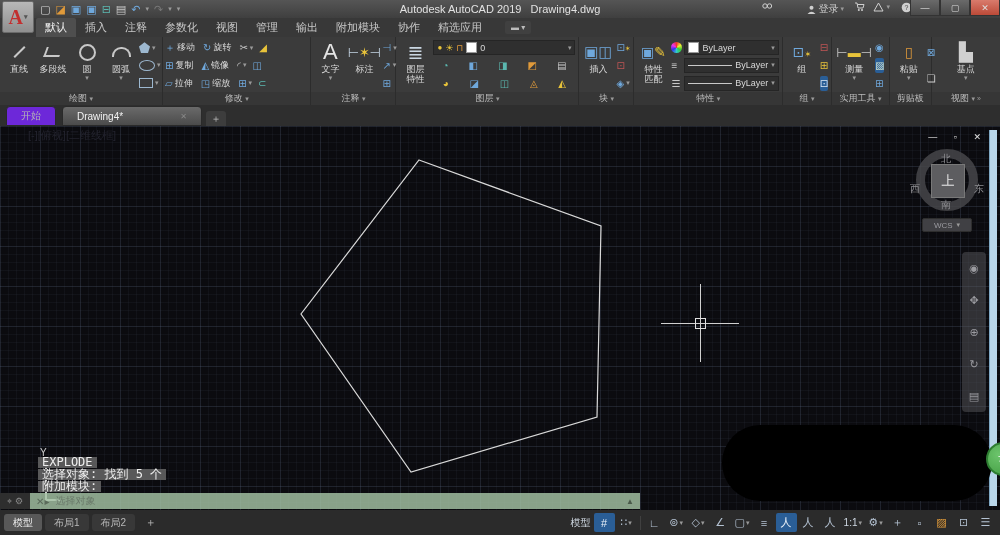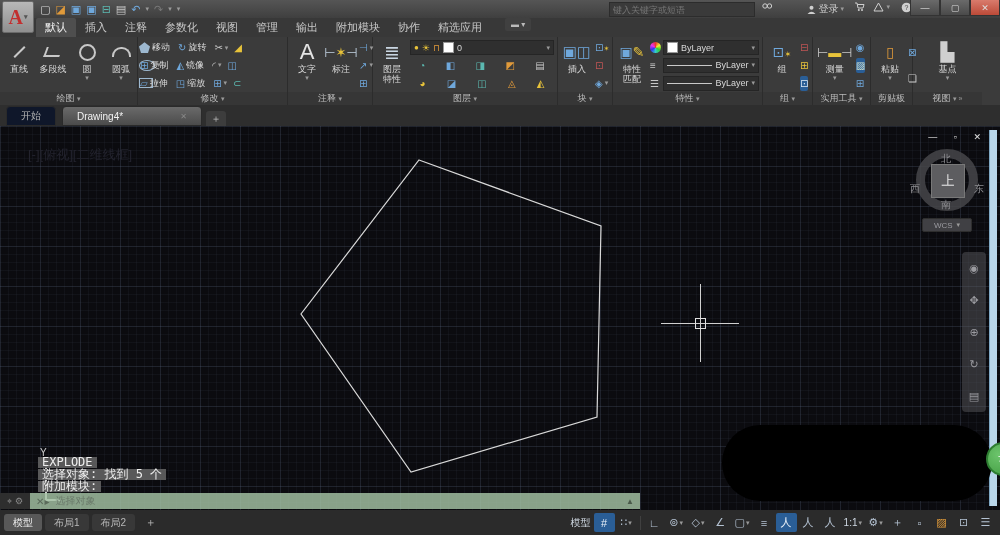--- a/index.html
+++ b/index.html
@@ -16,21 +16,21 @@
   .qat .ic{font-size:11px;line-height:14px;}
   #titletext{left:0;top:3px;width:1000px;text-align:center;color:#e2e2e2;font-size:11px;pointer-events:none;}
   #searchbox{right:245px;top:2px;width:138px;height:13px;background:#3a3a3a;border:1px solid #2c2c2c;
              color:#909090;font-size:9px;padding:0 3px;}
   .tb-ic{color:#cfcfcf;font-size:10px;top:2px;display:flex;align-items:center;gap:2px;}
   .winbtns{right:0;top:0;display:flex;}
   .winbtn{width:28px;height:15px;display:flex;align-items:center;justify-content:center;color:#ddd;
           font-size:9px;background:linear-gradient(#6a6a6a,#4a4a4a);border:1px solid #333;border-top:none;}
   .winbtn.close{background:linear-gradient(#d97b6c,#bc4a38);}
   
-  #tabrow{left:0;top:18px;width:1000px;height:19px;background:#383838;display:flex;align-items:flex-start;
+  #tabrow{left:0;top:18px;width:1000px;height:19px;background:#383838;display:flex;align-items:center;
           padding-left:36px;box-sizing:border-box;}
   .rtab{color:#c8c8c8;font-size:11px;padding:2px 9px 3px;cursor:default;}
   .rtab.active{background:#4e4e4e;color:#f0f0f0;border-radius:2px 2px 0 0;}
   #ribbon-collapse{color:#bbb;font-size:8px;margin-left:14px;padding:2px 6px;background:#404040;border-radius:2px;}
   
   #ribbon{left:0;top:37px;width:1000px;height:68px;background:#3b3b3b;display:flex;}
   .panel{height:68px;box-sizing:border-box;border-right:1px solid #2c2c2c;display:flex;flex-direction:column;}
   .pbody{flex:1;display:flex;align-items:stretch;padding:2px 2px 0;}
   .plabel{height:13px;text-align:center;color:#bdbdbd;font-size:9px;line-height:13px;background:#363636;}
   .plabel .dn{font-size:7px;color:#9a9a9a;}
@@ -53,34 +53,34 @@
   .sh-rect{width:12px;height:8px;border:1.5px solid #9db8d0;}
   .sh-swatch{width:9px;height:9px;background:#fff;border:1px solid #999;}
   .wheel{width:11px;height:11px;border-radius:50%;background:conic-gradient(#e33,#ee3,#3c3,#3cc,#33e,#e3e,#e33);}
   .ddrow{display:flex;align-items:center;gap:3px;background:#2f2f2f;border:1px solid #252525;height:13px;
          padding:0 3px;color:#d8d8d8;font-size:9px;}
   .lineSeg{flex:1;height:1px;background:#c8c8c8;}
   .y{color:#e8c33a;} .o{color:#e09a3a;} .r{color:#c05555;} .b{color:#6fa8dc;} .tq{color:#5bb8b0;}
   
   #filetabs{left:0;top:105px;width:1000px;height:21px;background:#2e2e2e;display:flex;align-items:flex-end;}
   .ftab{height:18px;display:flex;align-items:center;padding:0 14px;font-size:10px;color:#b5b5b5;
-        background:#0f172a;border-radius:4px 4px 0 0;margin-left:6px;border:1px solid #2a2a2a;}
+        background:#6d28d9;border-radius:4px 4px 0 0;margin-left:6px;border:1px solid #2a2a2a;}
   .ftab.active{background:linear-gradient(#6a6a6a,#4b4b4b);color:#f2f2f2;width:110px;justify-content:space-between;}
   .ftab .x{color:#888;font-size:8px;margin-left:10px;}
   #newtab{width:20px;height:15px;background:#3d3d3d;border-radius:3px 3px 0 0;margin-left:4px;color:#bbb;
           font-size:10px;display:flex;align-items:center;justify-content:center;}
   
   #canvas{left:0;top:126px;width:1000px;height:384px;background:#0b0b0f;overflow:hidden;
     background-image:
       linear-gradient(rgba(120,140,170,.14) 1px,transparent 1px),
       linear-gradient(90deg,rgba(120,140,170,.14) 1px,transparent 1px),
       linear-gradient(rgba(110,125,150,.07) 1px,transparent 1px),
       linear-gradient(90deg,rgba(110,125,150,.07) 1px,transparent 1px);
     background-size:40px 40px,40px 40px,8px 8px,8px 8px;}
-  #vpctl{left:28px;top:20px;color:#23232e;font-size:13px;}
+  #vpctl{left:28px;top:2px;color:#23232e;font-size:11px;}
   #pentagon-svg{left:0;top:0;}
   
   .chx{background:#d0d0d0;}
   #pickbox{width:9px;height:9px;border:1px solid #e0e0e0;background:transparent;}
   
   #vc-ring{left:916px;top:23px;width:62px;height:62px;border:9px solid rgba(70,70,74,.85);border-radius:50%;box-sizing:border-box;}
   #vc-face{left:931px;top:38px;width:32px;height:32px;background:#5d5d60;border:1px solid #787878;color:#e4e4e4;
            font-size:13px;display:flex;align-items:center;justify-content:center;}
   .vc-l{color:#8f8f93;font-size:10px;}
   #wcs{left:922px;top:92px;width:48px;height:12px;background:#404044;border:1px solid #2e2e2e;border-radius:2px;
@@ -133,21 +133,23 @@
     <span class="ic b">▣</span>
     <span class="ic b">▣</span>
     <span class="ic tq">⊟</span>
     <span class="ic" style="color:#c8c8c8">▤</span>
     <span class="ic b">↶</span>
     <span class="dn">▾</span>
     <span class="ic" style="color:#777">↷</span>
     <span class="dn">▾</span>
     <span class="dn">▾</span>
   </div>
-  <input id="searchbox" class="abs" placeholder="键入关键字或短语" style="">
+  <div id="titletext" class="abs">
+    <span>Autodesk AutoCAD 2019</span>&nbsp;&nbsp;&nbsp;<span>Drawing4.dwg</span>
+  </div>
   <div class="tb-ic abs" style="right:228px">
     <svg width="10" height="10" viewBox="0 0 10 10">
         <circle cx="3" cy="4" r="2.2" fill="none" stroke="#cfcfcf"></circle>
         <circle cx="7.5" cy="4" r="2.2" fill="none" stroke="#cfcfcf"></circle>
       </svg>
   </div>
   <div class="tb-ic abs" style="right:156px">
     <svg width="9" height="9" viewBox="0 0 9 9">
         <circle cx="4.5" cy="2.8" r="2" fill="#cfcfcf"></circle>
         <path d="M0.5 9 Q4.5 4.5 8.5 9 Z" fill="#cfcfcf"></path>
@@ -192,21 +194,21 @@
   <span class="rtab">管理</span>
   <span class="rtab">输出</span>
   <span class="rtab">附加模块</span>
   <span class="rtab">协作</span>
   <span class="rtab">精选应用</span>
   <span id="ribbon-collapse">▬ ▾</span>
 </div>
 
 <div id="ribbon" class="abs">
 
-  <div class="panel" style="width:138px">
+  <div class="panel" style="width:163px">
     <div class="pbody">
       <div class="big">
         <span class="glyph">
             <span class="sh-line"></span>
           </span>
         <span class="t">直线</span>
         </div>
       <div class="big">
         <span class="glyph">
             <span class="sh-pline"></span>

